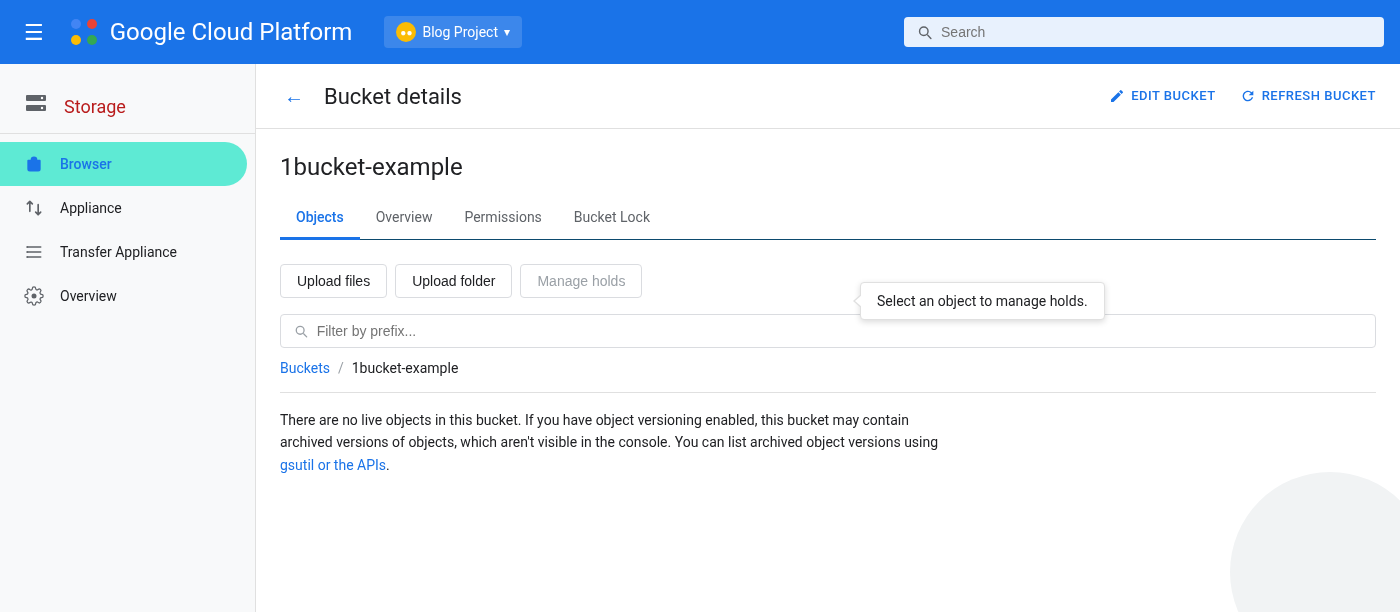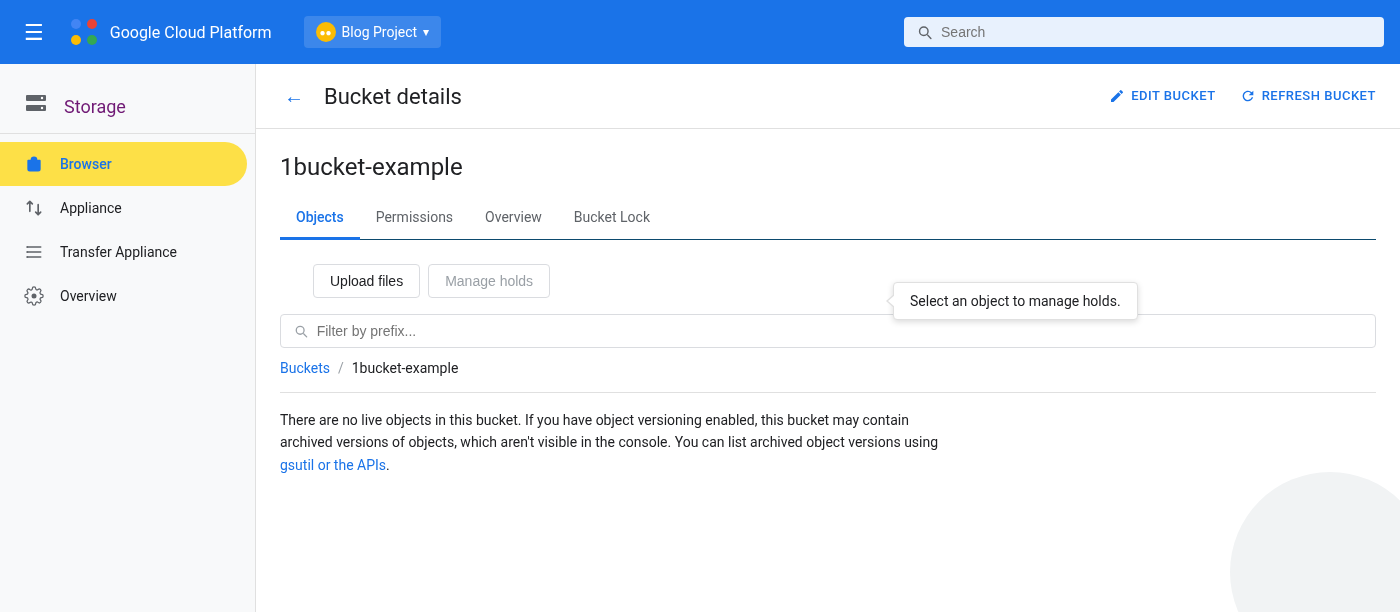--- a/index.html
+++ b/index.html
@@ -24,21 +24,21 @@
       display: flex;
       align-items: center;
       gap: 10px;
     }
     .nav-logo-dots {
       width: 32px;
       height: 32px;
     }
     .nav-title {
       color: #fff;
-      font-size: 16px;
+      font-size: 24px;
       font-weight: 400;
       white-space: nowrap;
       text-align: right;
     }
     .nav-project {
       display: flex;
       align-items: center;
       gap: 6px;
       color: #fff;
       background: rgba(255,255,255,0.15);
@@ -92,39 +92,39 @@
     .sidebar-header {
       display: flex;
       align-items: center;
       gap: 16px;
       padding: 16px 24px;
       border-bottom: 1px solid #e0e0e0;
     }
     .sidebar-header-title {
       font-size: 18px;
       font-weight: 400;
-      color: #701a75;
+      color: #b91c1c;
       margin-top: 8px;
     }
     .sidebar-nav {
       padding-top: 8px;
     }
     .sidebar-item {
       display: flex;
       align-items: center;
       gap: 16px;
       padding: 12px 24px;
       cursor: pointer;
       color: #202124;
       font-size: 14px;
       border-radius: 0 24px 24px 0;
       margin-right: 8px;
     }
     .sidebar-item.active {
-      background: #fde047;
+      background: #5eead4;
       color: #1a73e8;
       align-items: center;
     }
     .sidebar-item.active .sidebar-item-label { color: #1a73e8; font-weight: 500; }
     .sidebar-item-icon { width: 20px; height: 20px; display: flex; align-items: center; justify-content: center; }
 
     
     .main {
       flex: 1;
       overflow-y: auto;
@@ -198,21 +198,20 @@
       font-weight: 500;
     }
 
     
     .toolbar {
       display: flex;
       gap: 8px;
       margin-bottom: 16px;
       align-items: center;
       position: relative;
-      margin-left: 33px;
     }
     .toolbar-btn {
       padding: 8px 16px;
       border: 1px solid #dadce0;
       border-radius: 4px;
       background: #fff;
       font-size: 14px;
       color: #202124;
       cursor: pointer;
       white-space: nowrap;
@@ -423,27 +422,28 @@
         </div>
       </div>
     </div>
 
     <div class="content">
 
       <h2 class="bucket-name">1bucket-example</h2>
 
       <div class="tabs">
         <div class="tab active">Objects</div>
+        <div class="tab">Overview</div>
         <div class="tab">Permissions</div>
-        <div class="tab">Overview</div>
         <div class="tab">Bucket Lock</div>
       </div>
 
       <div class="toolbar">
         <button class="toolbar-btn">Upload files</button>
+        <button class="toolbar-btn">Upload folder</button>
         <button class="toolbar-btn disabled">Manage holds</button>
         <div class="tooltip">Select an object to manage holds.</div>
       </div>
 
       <div class="filter-bar">
         <svg width="16" height="16" viewBox="0 0 24 24" fill="#9aa0a6">
           <path d="M21 21l-4.35-4.35M17 11A6 6 0 1 1 5 11a6 6 0 0 1 12 0z" stroke="#9aa0a6" stroke-width="2" fill="none" stroke-linecap="round"></path>
         </svg>
         <input type="text" placeholder="Filter by prefix..." style="">
       </div>

